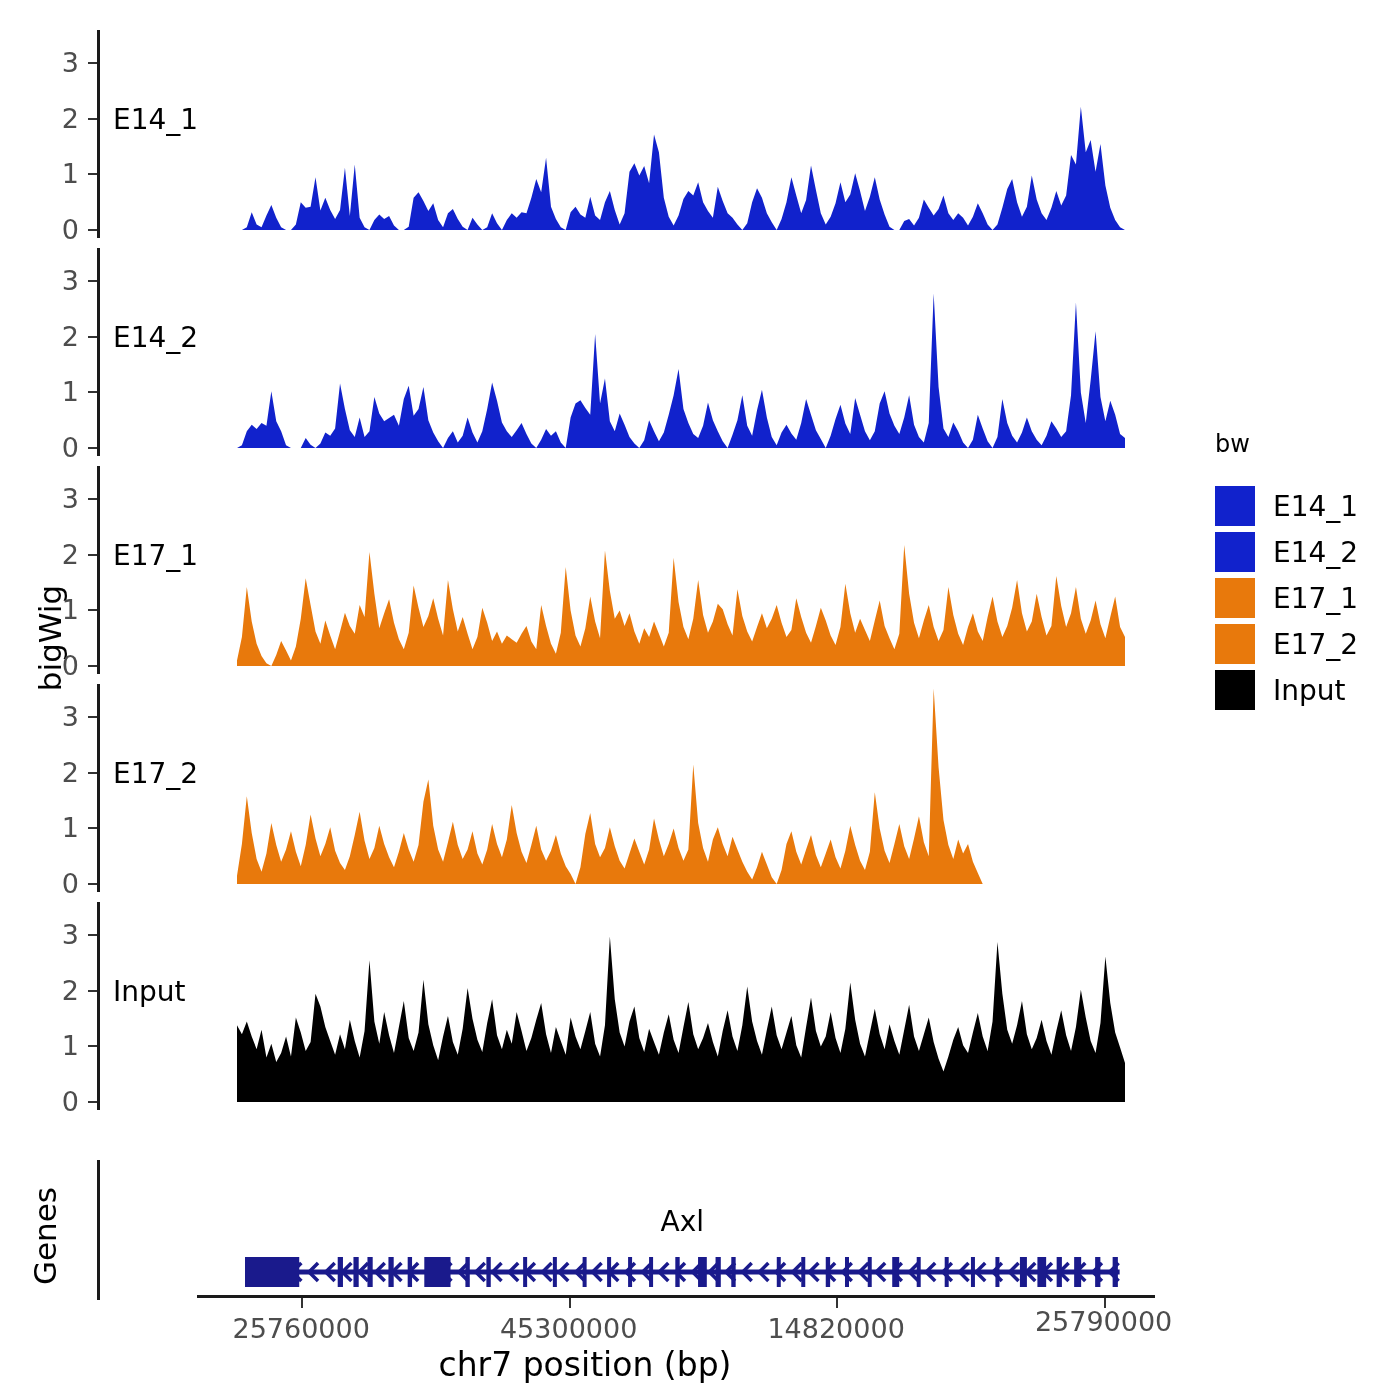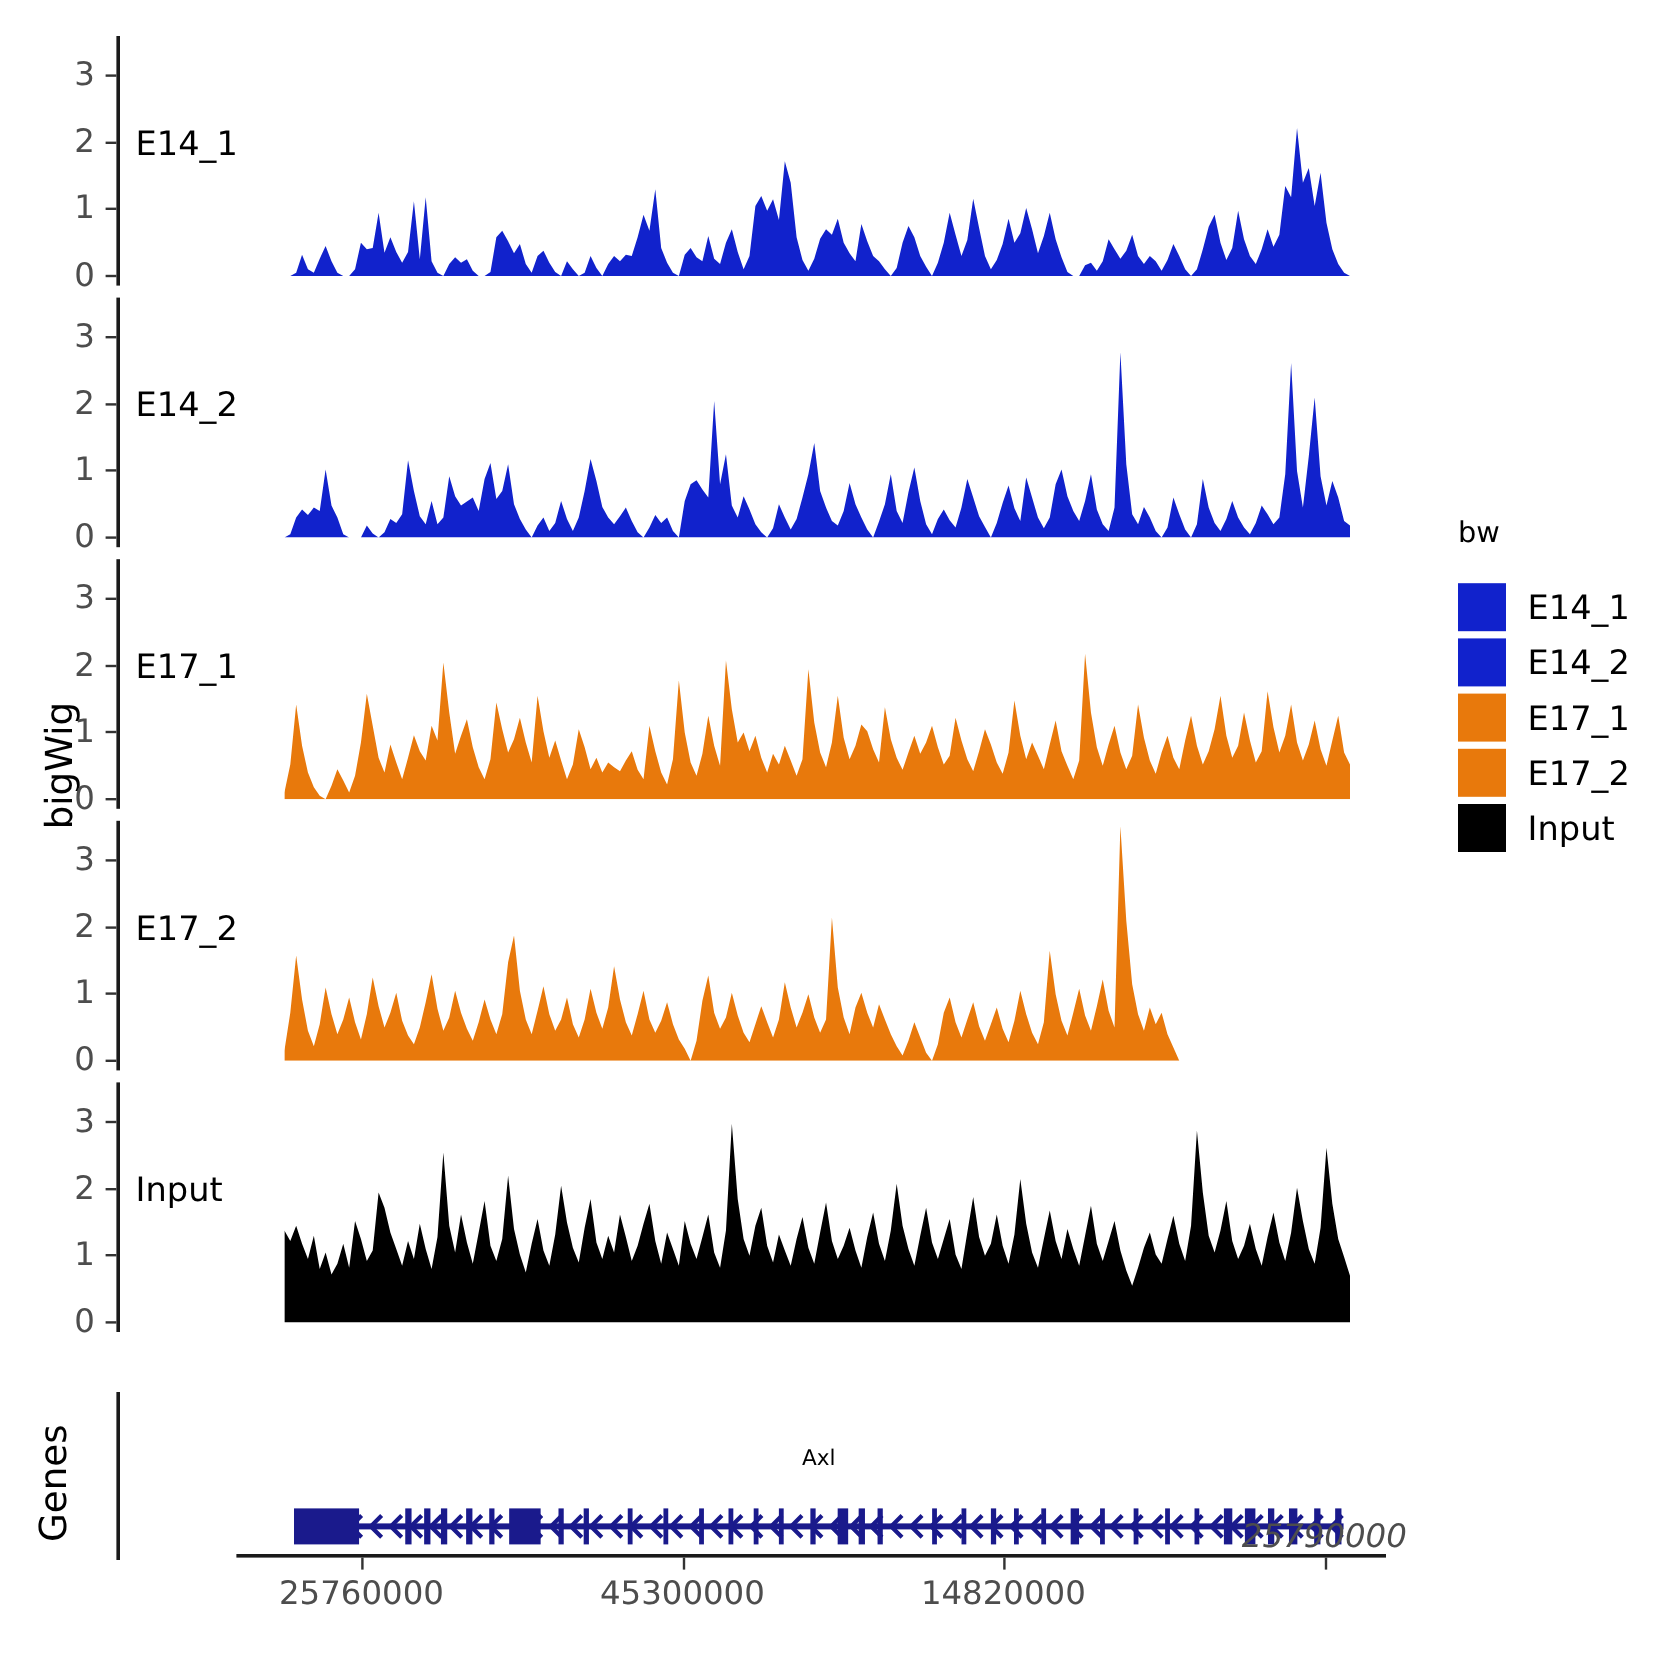--- a/index.html
+++ b/index.html
@@ -86,21 +86,21 @@
     width: 100%;
     text-align: center;
     color: #000000;
     font-size: 33px;
   }
 
   
   .gene-name {
     position: absolute;
     color: #000000;
-    font-size: 18px;
+    font-size: 28px;
     transform: translateX(-50%);
     white-space: nowrap;
   }
 
   
   .legend {
     position: absolute;
   }
   .legend-title {
     position: absolute;
@@ -310,22 +310,23 @@
 
   <div id="xaxis">
       <div class="xaxis-line" style="left: 197px; top: 1295px; width: 958px;"></div>
       <div class="xtick-mark" style="left: 301.193px; top: 1298px;"></div>
       <div class="xtick-label" style="left: 301.193px; top: 1313px;">25760000</div>
       <div class="xtick-mark" style="left: 568.663px; top: 1298px;"></div>
       <div class="xtick-label" style="left: 568.663px; top: 1313px;">45300000</div>
       <div class="xtick-mark" style="left: 836.133px; top: 1298px;"></div>
       <div class="xtick-label" style="left: 836.133px; top: 1313px;">14820000</div>
       <div class="xtick-mark" style="left: 1103.6px; top: 1298px;"></div>
-      <div class="xtick-label" style="left: 1103.6px; top: 1265px; font-style: italic;">25790000</div>
+      <div class="xtick-label" style="left: 1103.6px; top: 1306px;">25790000</div>
     </div>
+  <div class="xaxis-title" style="left:0; top:1345px; width:1170px;">chr7 position (bp)</div>
 
   <div class="legend" style="left:1205px; top:430px; width:195px; height:260px;">
     <div class="legend-title" style="left:10px; top:0px;">bw</div>
     <div id="legend-rows">
         <div class="legend-row" style="left: 10px; top: 56px;">
           <div class="legend-swatch" style="background: rgb(17, 34, 204);"></div>
           <div class="legend-text">E14_1</div>
         </div>
         <div class="legend-row" style="left: 10px; top: 102px;">
           <div class="legend-swatch" style="background: rgb(17, 34, 204);"></div>

